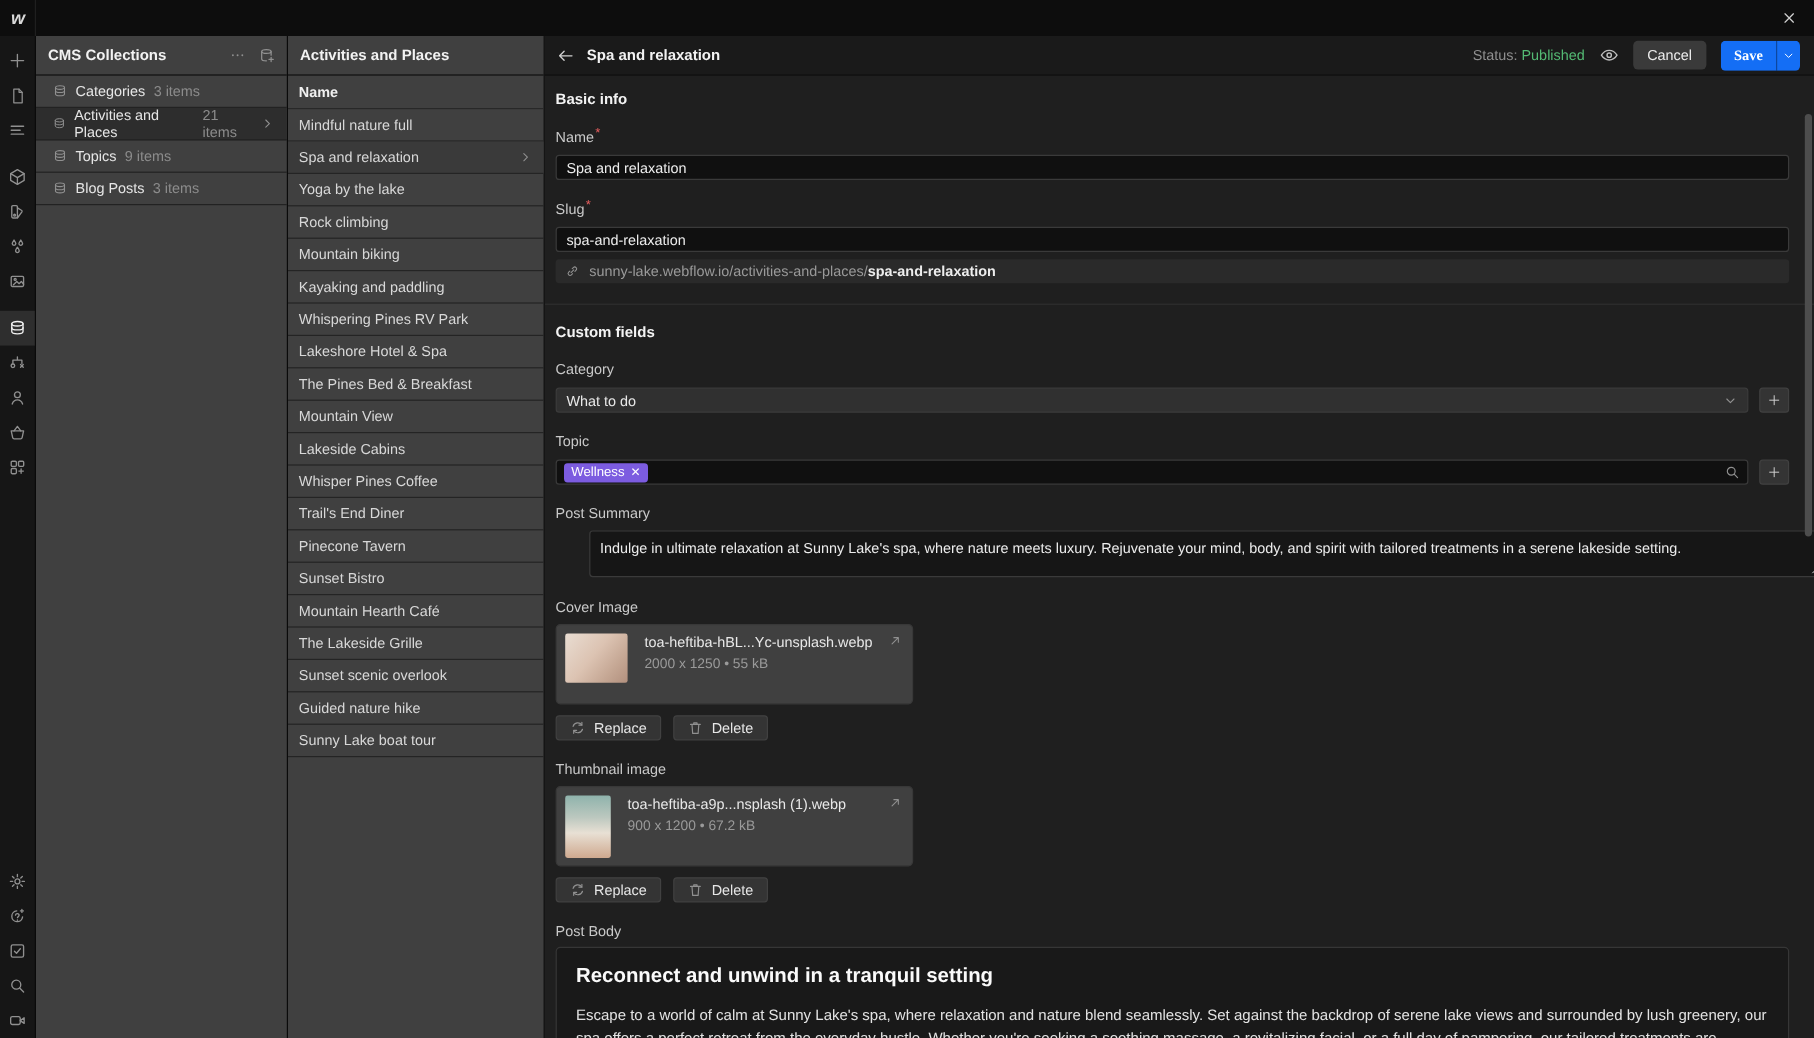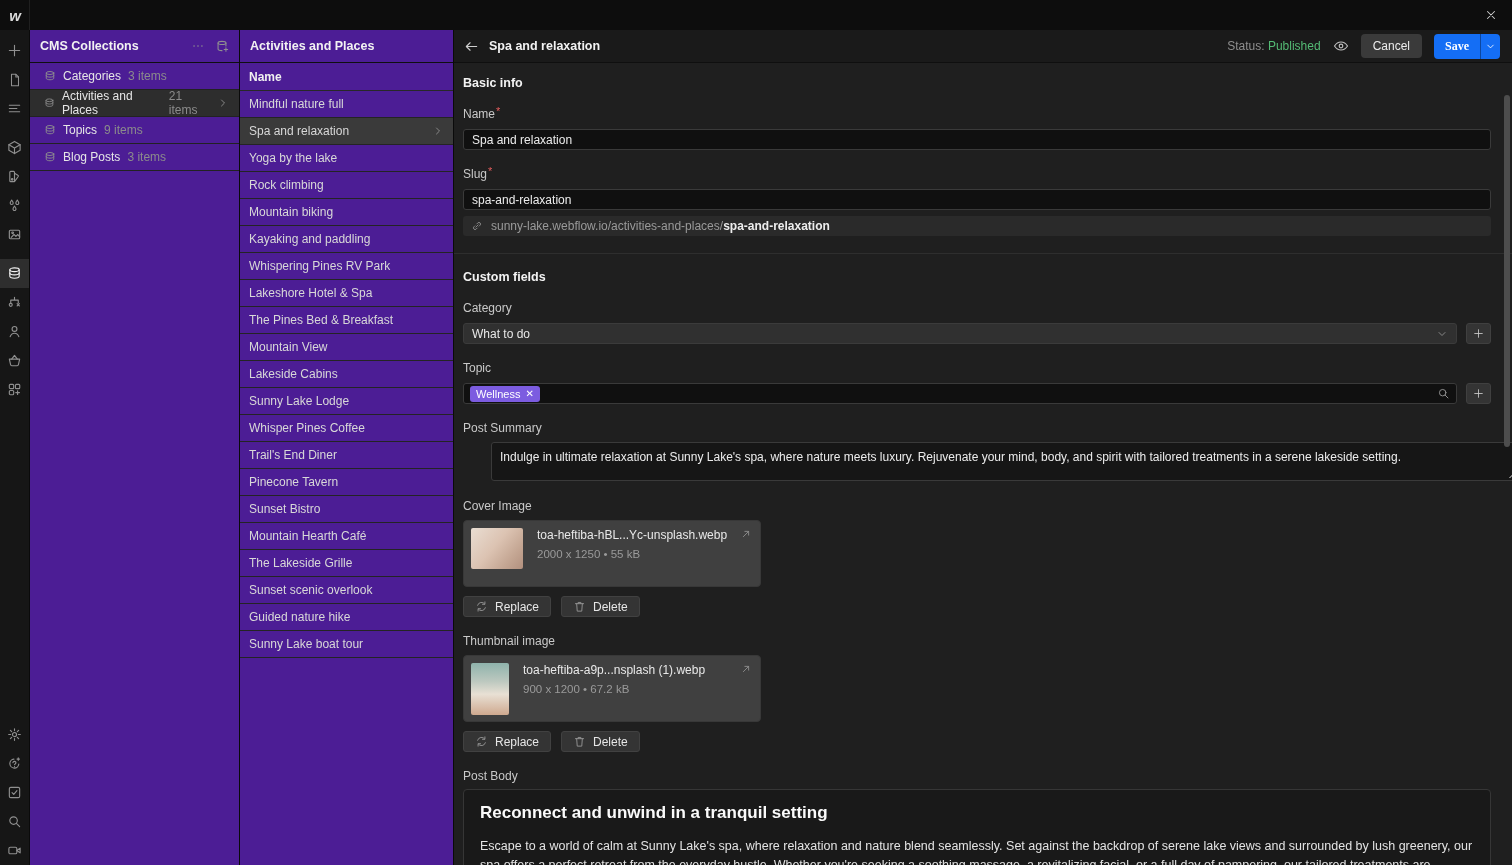--- a/index.html
+++ b/index.html
@@ -22,21 +22,21 @@
 
   
   .rail { width:30px; background:#161616; border-right:1px solid #0a0a0a; display:flex; flex-direction:column; align-items:center; padding-top:6px; overflow:hidden; }
   .rail-icon { width:30px; height:29px; display:flex; align-items:center; justify-content:center; cursor:pointer; flex:0 0 auto; }
   .rail-icon.sel { background:#2e2e2e; }
   .rail-icon.sel .ic { stroke:#f0f0f0; }
   .rail .gap { height:10px; flex:0 0 auto; }
   .rail .spacer { flex:1 1 auto; }
 
   
-  .panel { background:#4c1d95; border-right:1px solid #0a0a0a; display:flex; flex-direction:column; }
+  .panel { background:#404040; border-right:1px solid #0a0a0a; display:flex; flex-direction:column; }
   .collections { width:210px; }
   .itemspanel { width:214px; }
   .panel-head { height:33px; flex:0 0 auto; display:flex; align-items:center; padding:0 10px; border-bottom:1px solid #0f0f0f; }
   .panel-title { font-weight:bold; font-size:12.5px; color:#f2f2f2; }
   .panel-head .ph-actions { margin-left:auto; display:flex; align-items:center; gap:10px; }
   .ph-btn { background:none; border:none; cursor:pointer; display:flex; align-items:center; }
 
   .crow { height:27px; display:flex; align-items:center; gap:7px; padding:0 10px 0 14px; border-bottom:1px solid #222; cursor:pointer; }
   .crow.sel { background:#2d2d2d; }
   .crow .clabel { color:#e6e6e6; }
@@ -331,23 +331,20 @@
         <span>Lakeshore Hotel &amp; Spa</span>
       </div>
     <div class="irow">
         <span>The Pines Bed &amp; Breakfast</span>
       </div>
     <div class="irow">
         <span>Mountain View</span>
       </div>
     <div class="irow">
         <span>Lakeside Cabins</span>
-      </div>
-    <div class="irow">
-        <span>Sunny Lake Lodge</span>
       </div>
     <div class="irow">
         <span>Whisper Pines Coffee</span>
       </div>
     <div class="irow">
         <span>Trail's End Diner</span>
       </div>
     <div class="irow">
         <span>Pinecone Tavern</span>
       </div>

